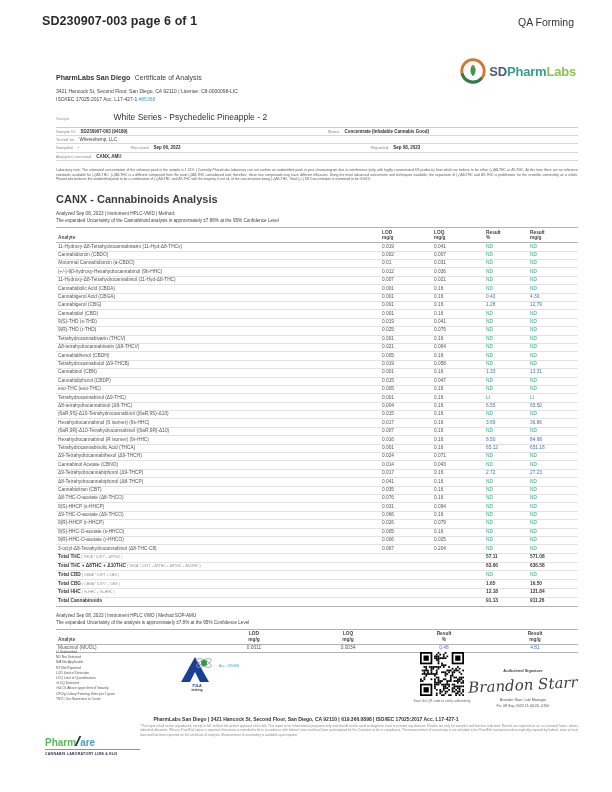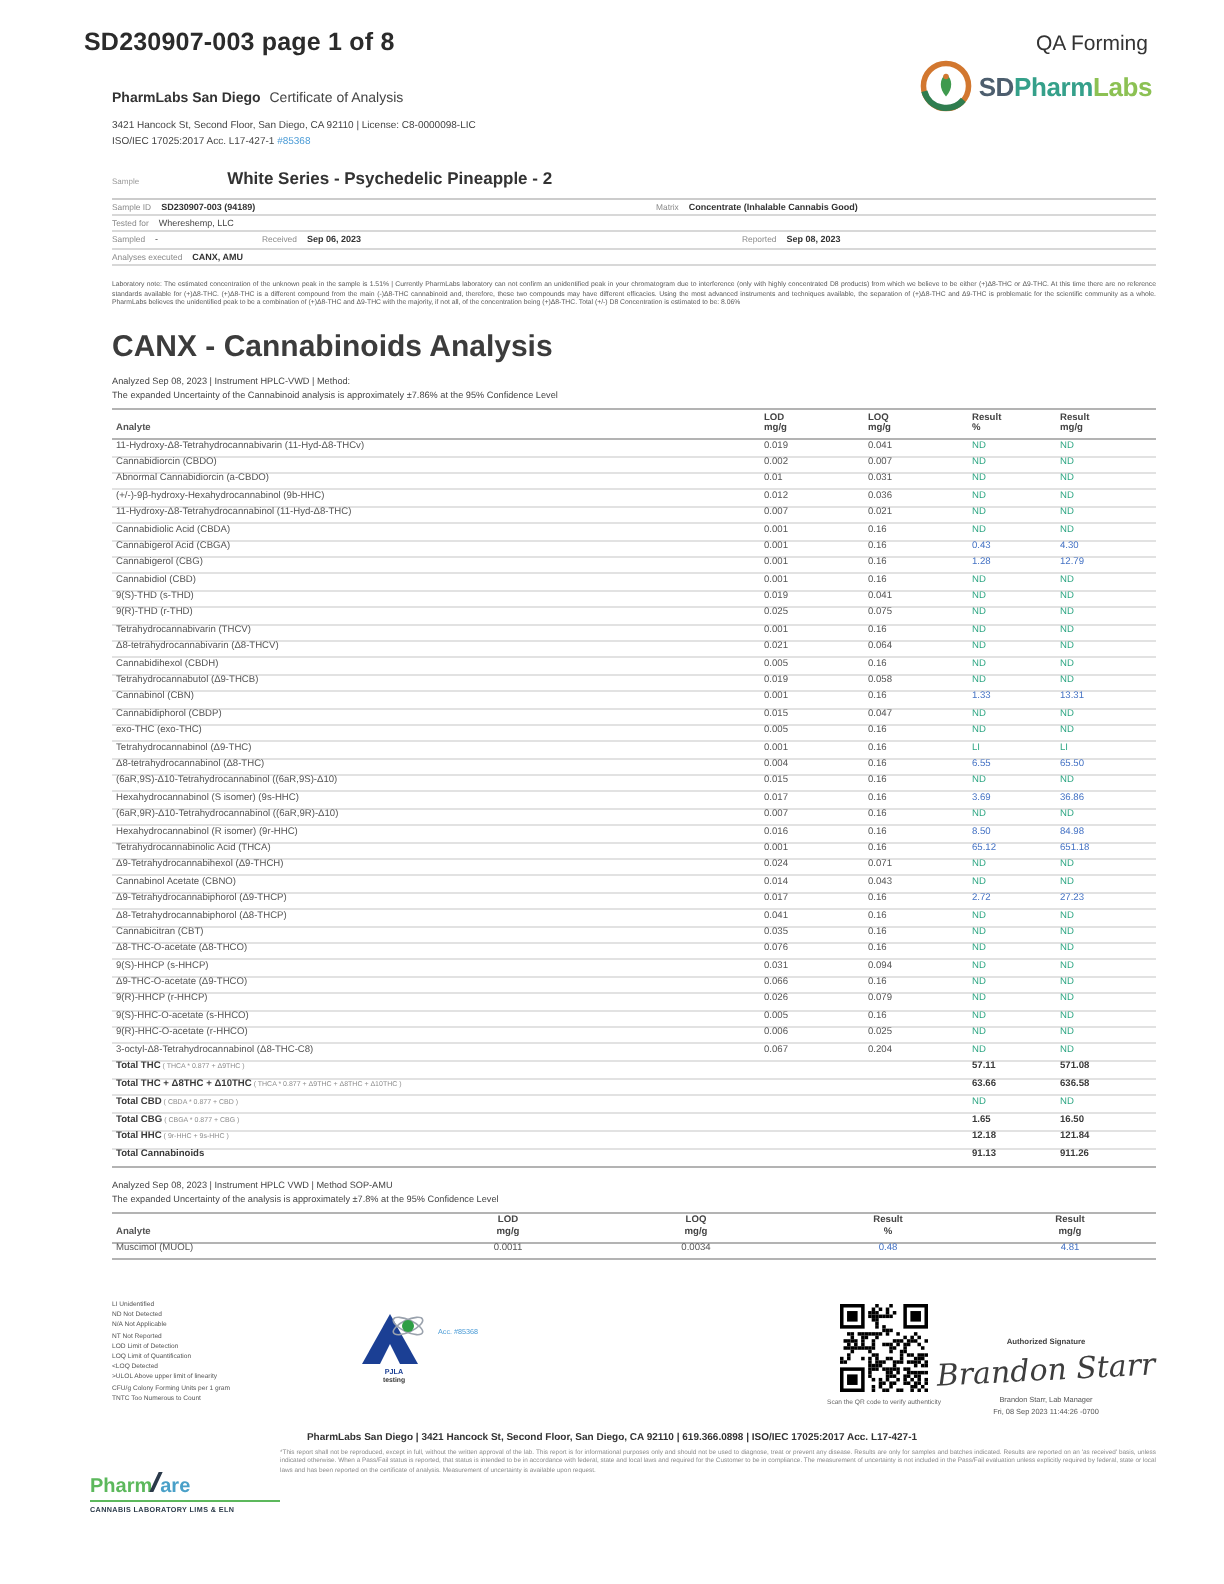--- a/index.html
+++ b/index.html
@@ -4,51 +4,51 @@
 <style>
   html,body{margin:0;padding:0;background:#fff;}
   body{width:612px;height:792px;position:relative;font-family:"Liberation Sans",sans-serif;color:#333;overflow:hidden;}
   .page{position:absolute;inset:0;background:#fff;}
 
   
   .hdr{display:flex;justify-content:space-between;align-items:flex-start;padding:14px 38px 0 42px;}
   .hdr-title{font-size:12.5px;font-weight:700;color:#2b2b2b;letter-spacing:.1px;}
   .hdr-qa{font-size:10.5px;color:#333;padding-top:2px;}
 
-  .labline{padding:10px 38px 0 56px;position:relative;}
+  .labline{padding:10px 38px 0 56px;position:relative;margin-top:28px;}
   .lab-name{font-size:7px;font-weight:700;color:#333;}
   .lab-doc{font-size:7px;color:#444;font-weight:400;}
   .lab-addr{font-size:5px;color:#444;margin-top:4px;line-height:1.5;}
   .iso-link{color:#4a9bd6;text-decoration:none;}
 
   .brand{position:absolute;right:36px;top:2px;display:flex;align-items:center;gap:3px;}
   .brand-badge{width:26px;height:26px;}
   .brand-text{font-size:13px;font-weight:700;letter-spacing:-.2px;}
   .b-sd{color:#4d5e6e;}
   .b-pharm{color:#35a08a;}
   .b-labs{color:#8cc153;font-weight:600;}
 
   
   .sample-row{padding:9px 34px 0 56px;display:flex;align-items:baseline;gap:4px;}
   .sample-lbl{font-size:4px;color:#999;}
-  .sample-name{font-size:8.5px;font-weight:700;color:#333;padding-left:40px;}
+  .sample-name{font-size:8.5px;font-weight:400;color:#333;padding-left:40px;}
 
   .info{margin:5px 34px 0 56px;border-top:1px solid #ccc;font-size:4.5px;}
   .info-row{border-bottom:1px solid #d8d8d8;display:grid;align-items:center;min-height:7.2px;}
   .ir-2{grid-template-columns:272px 1fr;}
   .ir-1{grid-template-columns:1fr;}
   .ir-3{grid-template-columns:75px 240px 1fr;}
   .k{color:#8a8a8a;font-size:4.2px;margin-right:5px;}
   .v{color:#333;font-weight:700;}
   .v-plain{color:#444;font-weight:400;}
 
   .note{margin:7px 34px 0 56px;font-size:3.4px;color:#5a5a5a;line-height:1.4;text-align:justify;}
 
   
-  .sec-h{margin:11px 34px 0 56px;font-size:15px;font-weight:600;color:#3c3c3c;}
+  .sec-h{margin:11px 34px 0 56px;font-size:11px;font-weight:600;color:#3c3c3c;}
   .meta{margin:6px 34px 0 56px;font-size:4.6px;color:#444;}
   .meta2{margin:2px 34px 0 56px;font-size:4.6px;color:#444;}
 
   table{border-collapse:collapse;width:522px;margin:4px 34px 0 56px;table-layout:fixed;}
   thead tr{border-top:1px solid #b3b3b3;border-bottom:1px solid #b3b3b3;}
   tbody tr{border-bottom:.6px solid #e2e2e2;}
   tbody tr:last-child{border-bottom:1px solid #b3b3b3;}
   th{font-size:4.8px;font-weight:700;color:#444;text-align:left;padding:1.6px 2px;line-height:1.15;vertical-align:bottom;}
   td{font-size:4.8px;padding:1.3px 2px;line-height:1;color:#555;vertical-align:middle;}
   .c-an{color:#555;}
@@ -90,21 +90,21 @@
   .pw-slash{display:inline-block;width:2px;height:10px;background:#2b3a4a;transform:skewX(-25deg);margin:0 1px;}
   .pw-ware{color:#4aa0c8;}
   .pw-cap{font-size:3.6px;color:#2b3a4a;font-weight:700;letter-spacing:.2px;margin-top:1.5px;}
 </style>
 </head>
 <body>
 
 <div class="page">
 
   <div class="hdr">
-    <div class="hdr-title">SD230907-003 page 1 of 8</div>
+    <div class="hdr-title">SD230907-003 page 6 of 1</div>
     <div class="hdr-qa">QA Forming</div>
   </div>
 
   <div class="labline">
     <div>
       <span class="lab-name">PharmLabs San Diego</span>
       <span class="lab-doc">Certificate of Analysis</span>
     </div>
     <div class="lab-addr">
       <div>3421 Hancock St, Second Floor, San Diego, CA 92110 |  License: C8-0000098-LIC</div>

